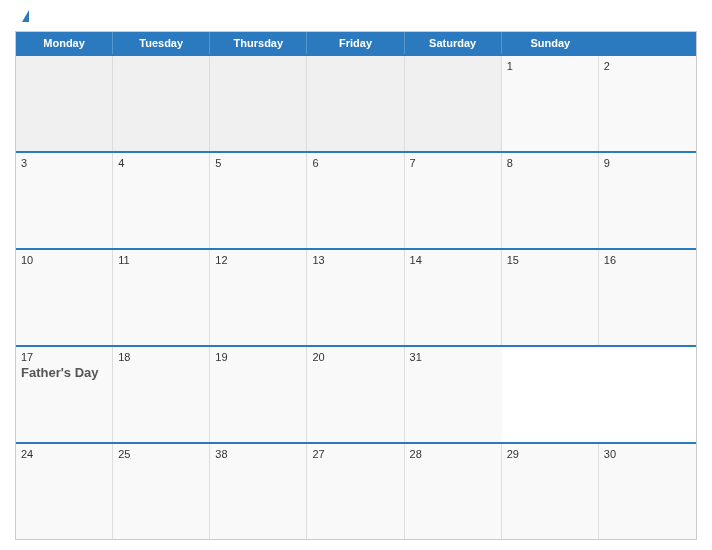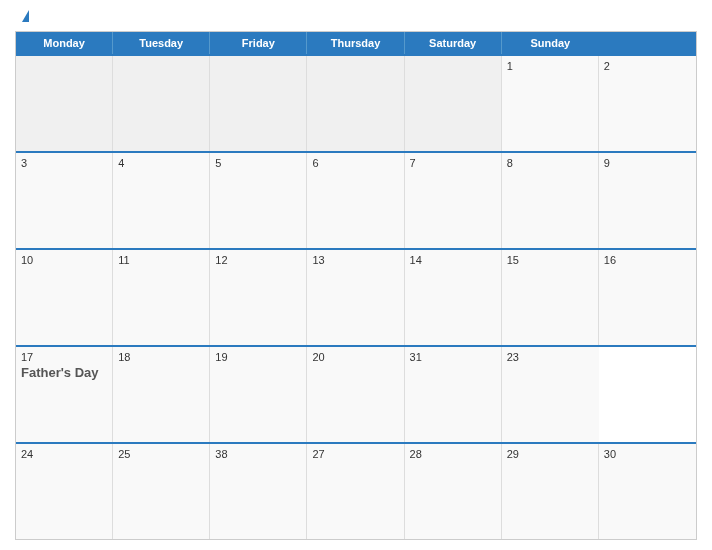--- a/index.html
+++ b/index.html
@@ -139,22 +139,22 @@
     </div>
     <div class="title"></div>
     <div class="country"></div>
   </div>
 
   <div class="calendar">
     <div class="cal-header">
 
     <div class="cal-header-cell">Monday</div>
         <div class="cal-header-cell">Tuesday</div>
+        <div class="cal-header-cell">Thursday</div>
         <div class="cal-header-cell">Friday</div>
-        <div class="cal-header-cell">Thursday</div>
         <div class="cal-header-cell">Saturday</div>
         <div class="cal-header-cell">Sunday</div>
       </div>
     <div class="cal-body">
 
     <div class="cal-row">
           <div class="cal-cell empty"></div>
           <div class="cal-cell empty"></div>
           <div class="cal-cell empty"></div>
           <div class="cal-cell empty"></div>
@@ -222,23 +222,20 @@
           </div>
           <div class="cal-cell">
             <div class="day-num">19</div>
           </div>
           <div class="cal-cell">
             <div class="day-num">20</div>
           </div>
           <div class="cal-cell">
             <div class="day-num">31</div>
           </div>
-          <div class="cal-cell">
-            <div class="day-num">23</div>
-          </div>
         </div>
         <div class="cal-row">
           <div class="cal-cell">
             <div class="day-num">24</div>
           </div>
           <div class="cal-cell">
             <div class="day-num">25</div>
           </div>
           <div class="cal-cell">
             <div class="day-num">38</div>

